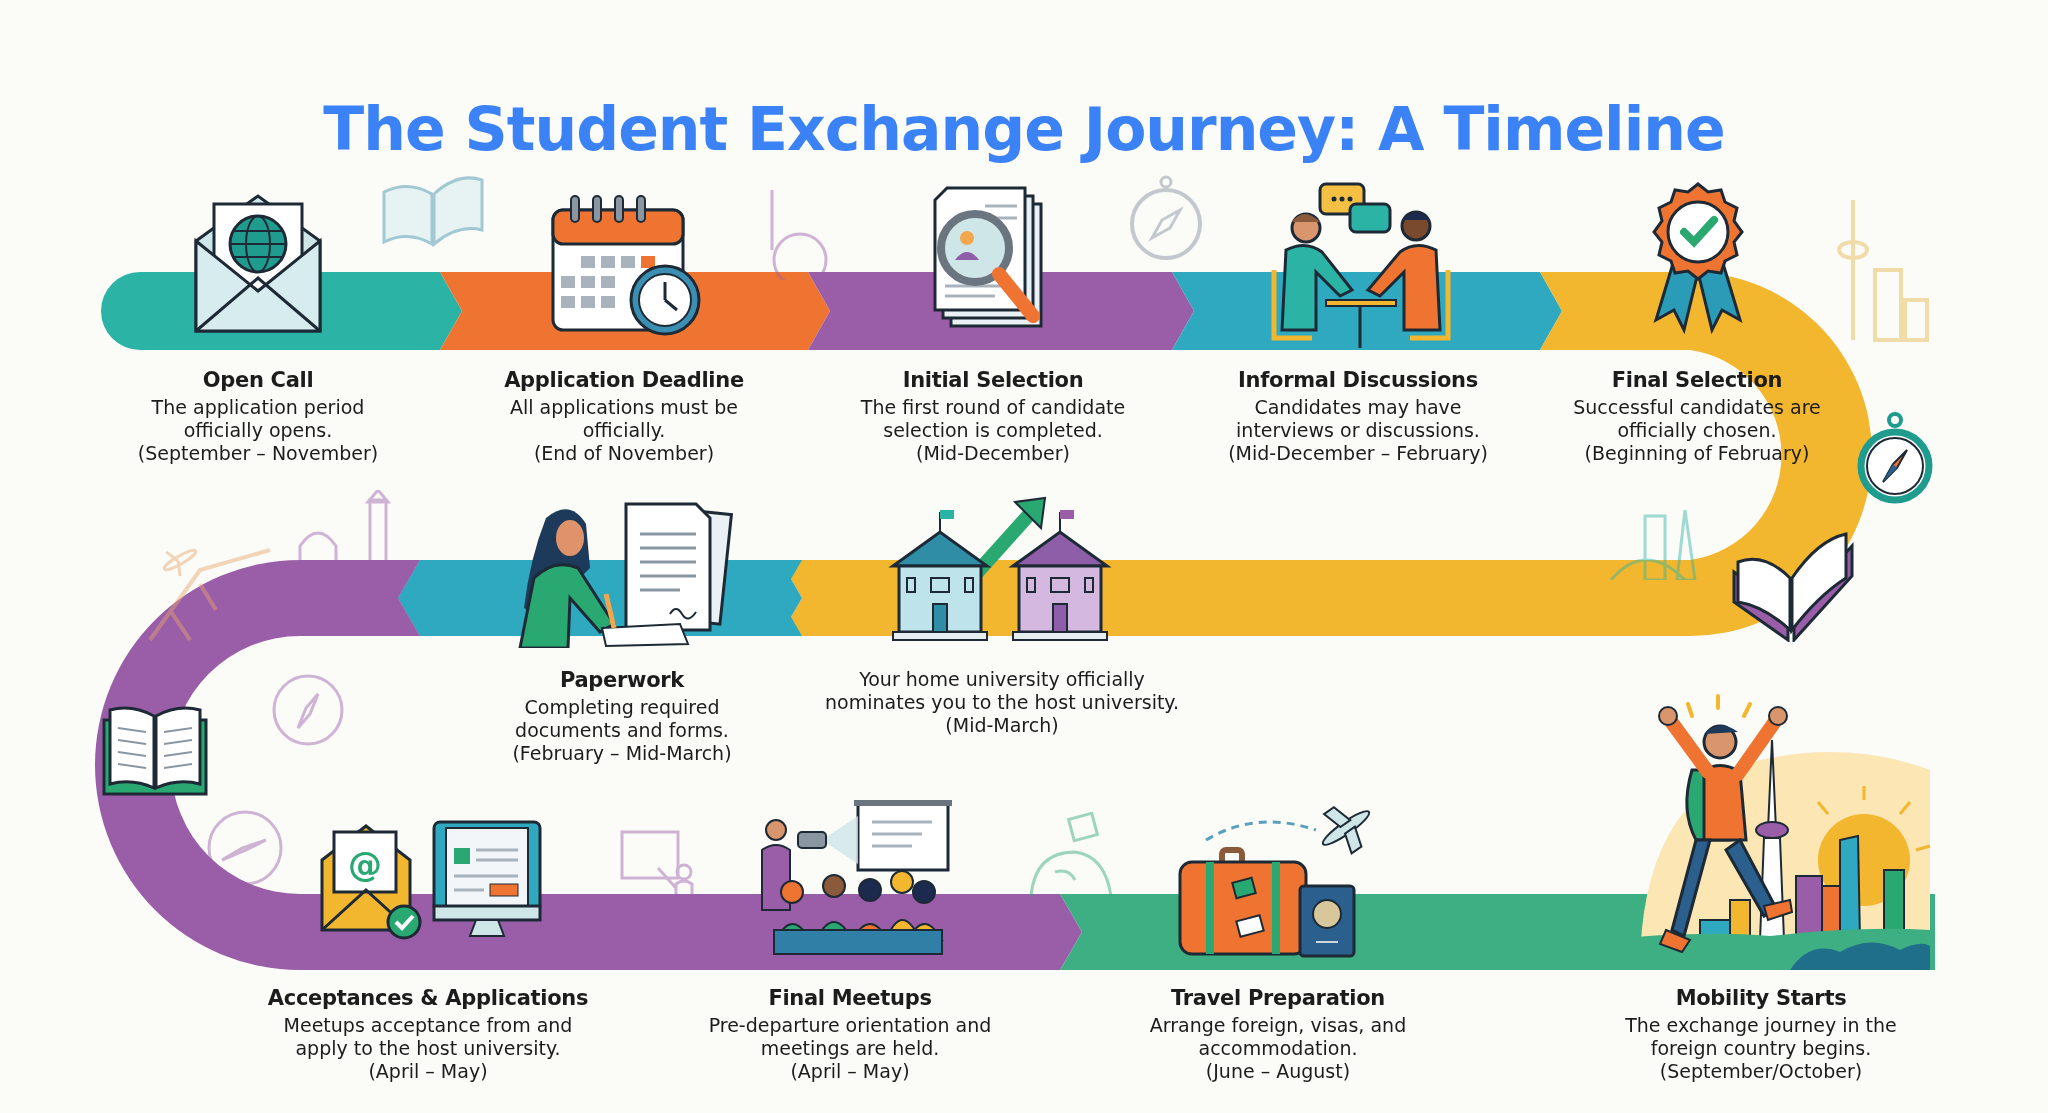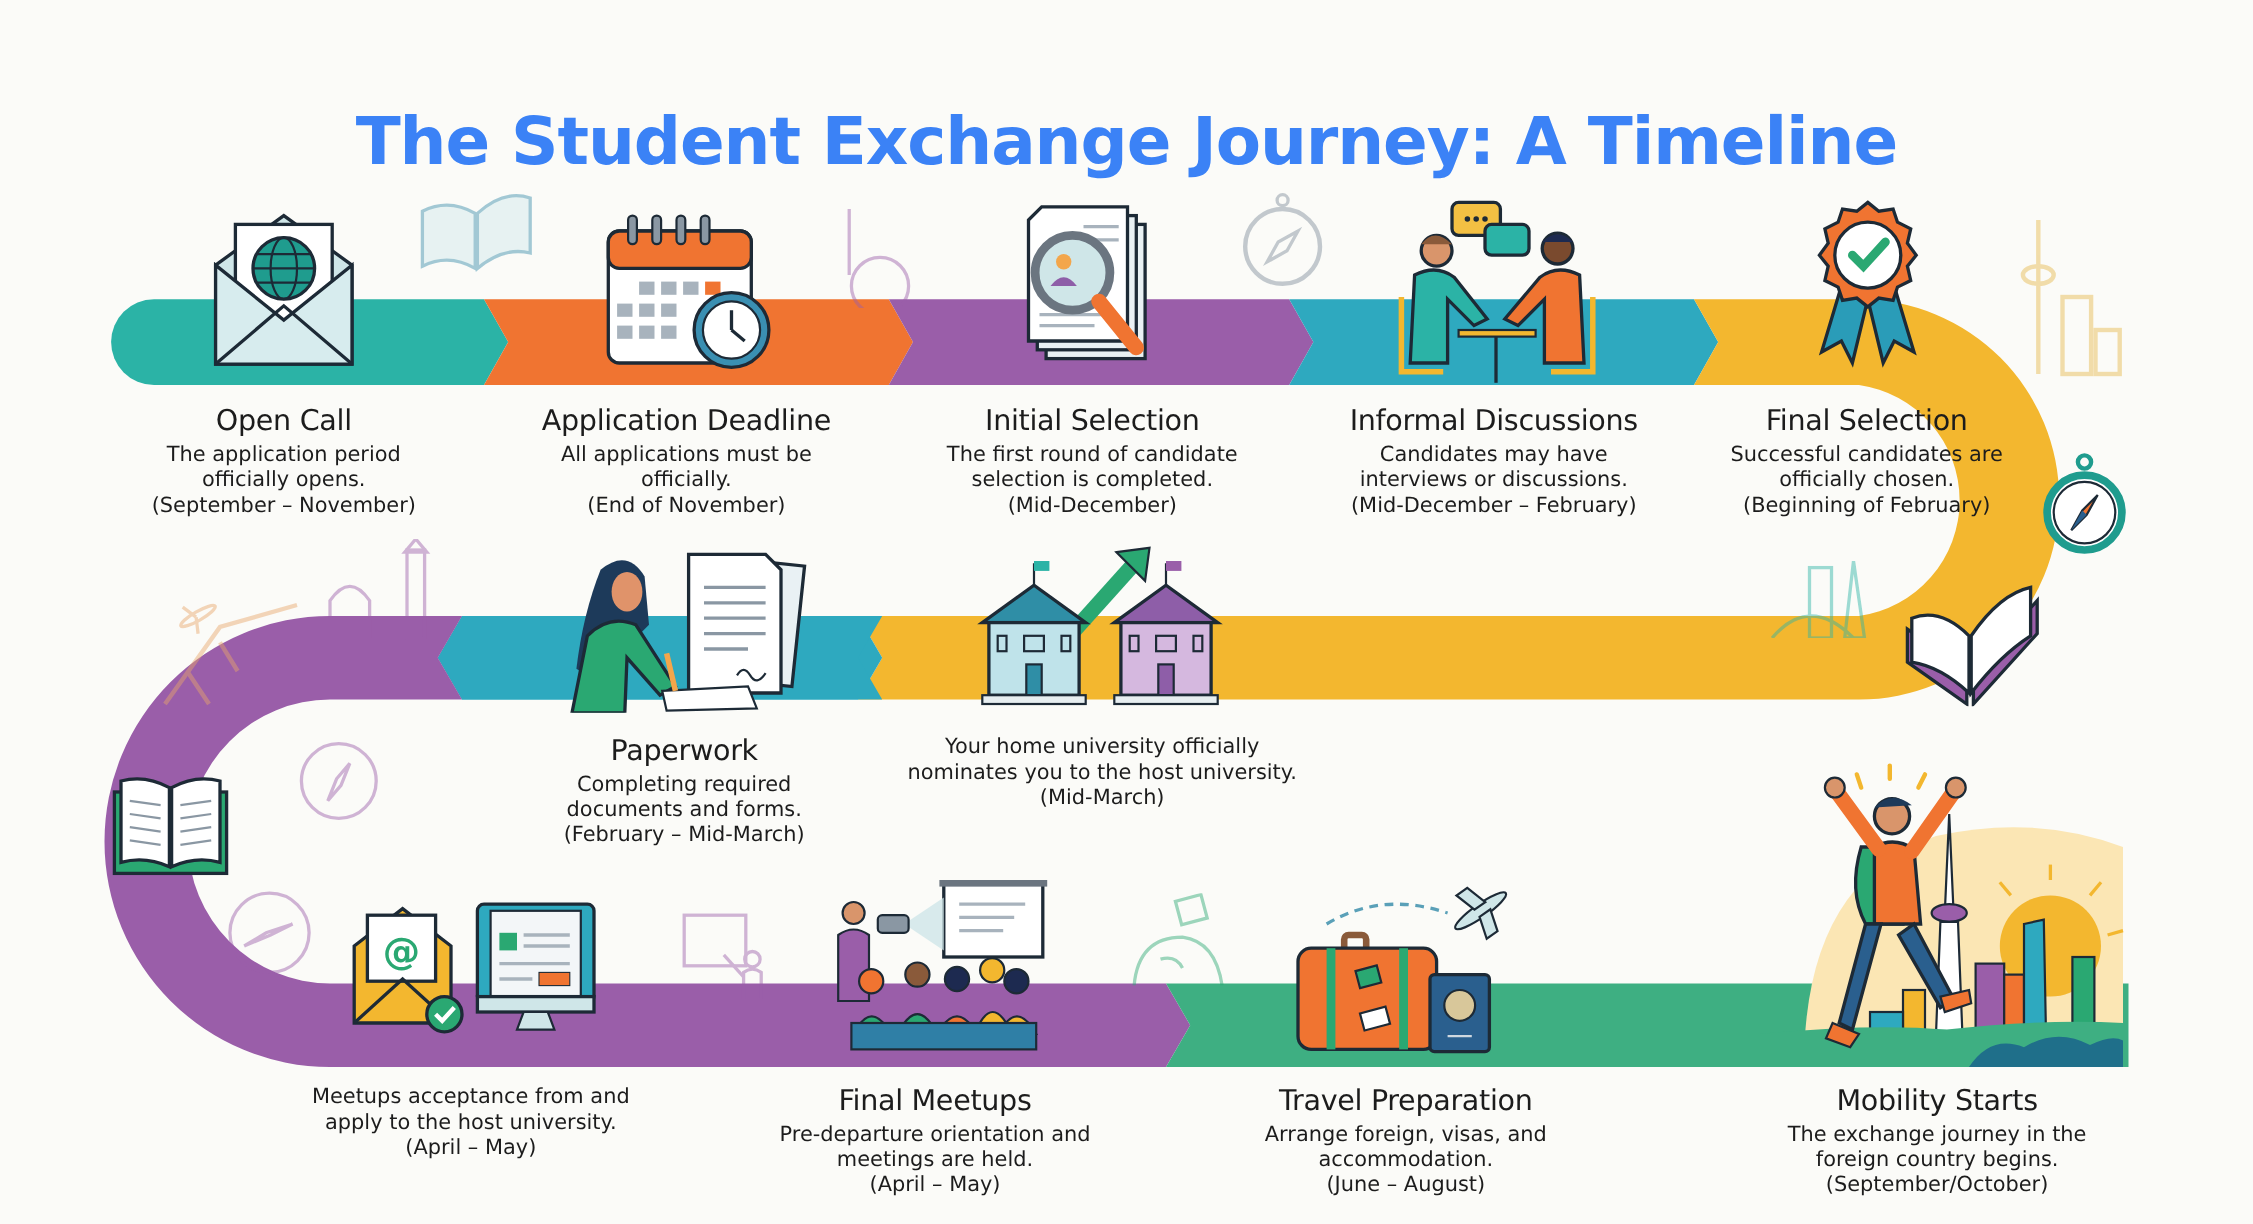--- a/index.html
+++ b/index.html
@@ -12,21 +12,21 @@
   .title {
     position:absolute; left:0; width:2048px; top:50px;
     text-align:center; font-size:60px; font-weight:bold;
     color:#3b82f6; letter-spacing:-1px;margin-top:44px;
   }
   svg.road { position:absolute; left:0; top:0; }
   .step {
     position:absolute; text-align:center; color:#1c1c1c;
     transform:translateX(-50%);
   }
-  .step .h { font-size:26px; font-weight:normal; margin-bottom:4px; white-space:nowrap; letter-spacing:-0.3px;}
+  .step .h { font-size:21px; font-weight:bold; margin-bottom:4px; white-space:nowrap; letter-spacing:-0.3px;}
   .step .d { font-size:19px; line-height:23px; }
   .step .p { font-size:19px; line-height:23px; }
   .ico { position:absolute; }
 </style>
 </head>
 <body>
 
 <div class="title">The Student Exchange Journey: A Timeline</div>
 
 <svg class="road" width="2048" height="1113" viewBox="0 0 2048 1113">
@@ -403,20 +403,21 @@
   <div class="d">nominates you to the host university.</div>
   <div class="p">(Mid-March)</div>
 </div>
 <div class="step" style="left:622px;top:668px">
   <div class="h">Paperwork</div>
   <div class="d">Completing required</div>
   <div class="d">documents and forms.</div>
   <div class="p">(February – Mid-March)</div>
 </div>
 <div class="step" style="left:428px;top:986px">
+  <div class="h">Acceptances &amp; Applications</div>
   <div class="d">Meetups acceptance from and</div>
   <div class="d">apply to the host university.</div>
   <div class="p">(April – May)</div>
 </div>
 <div class="step" style="left:850px;top:986px">
   <div class="h">Final Meetups</div>
   <div class="d">Pre-departure orientation and</div>
   <div class="d">meetings are held.</div>
   <div class="p">(April – May)</div>
 </div>

